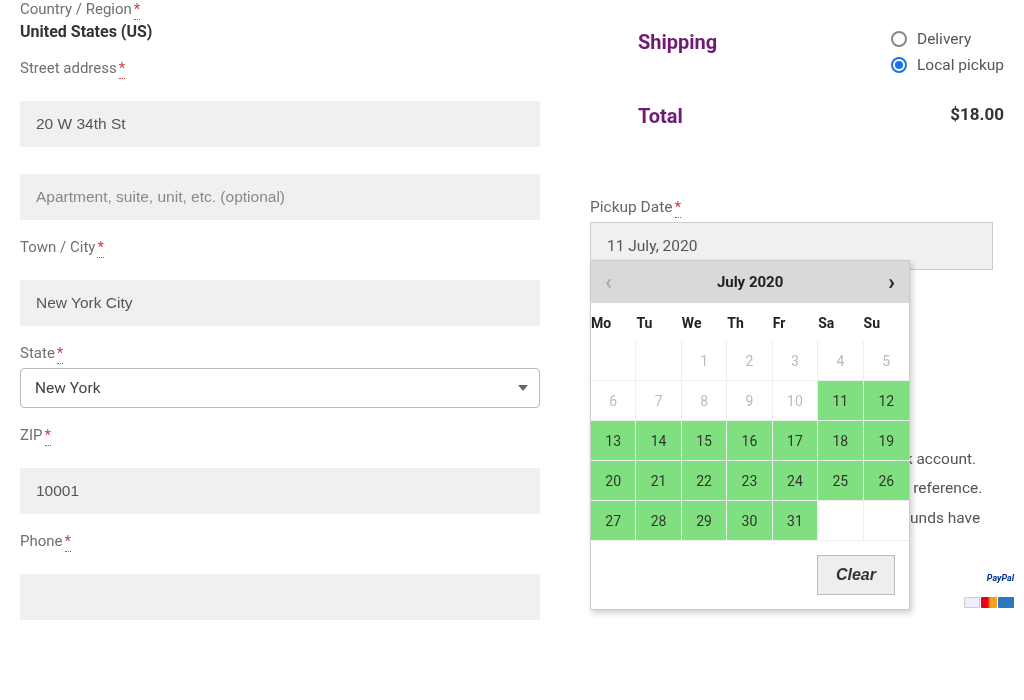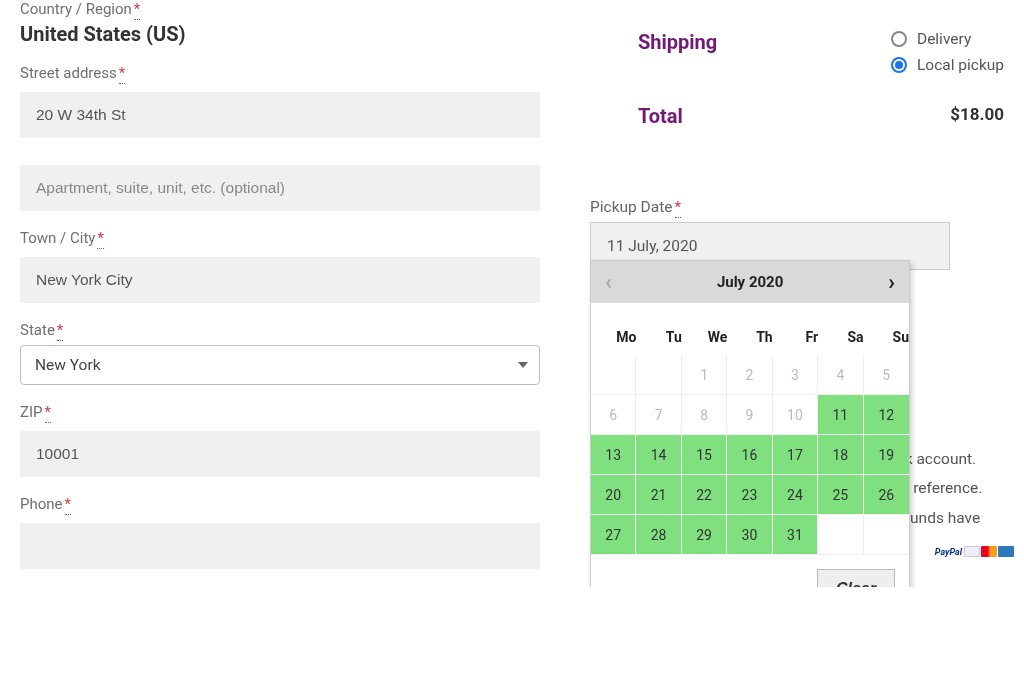--- a/index.html
+++ b/index.html
@@ -23,31 +23,31 @@
   }
   .req-star {
     color: #d04040;
     border-bottom: 1px dotted #d04040;
     padding-bottom: 1px;
     margin-left: 2px;
   }
   .strong-value {
     font-weight: 700;
     color: #333;
-    font-size: 20px;
+    font-size: 16px;
     margin-top: 4px;
   }
   .text-input {
     width: 100%;
     background: #f0f0f0;
     border: none;
     padding: 14px 16px;
     font-size: 15.5px;
     color: #555;
-    margin-top: 6px;
+    margin-top: 20px;
   }
   .text-input::placeholder { color: #888; }
   .select-wrap {
     position: relative;
     margin-top: 6px;
   }
   .select-input {
     width: 100%;
     background: #fff;
     border: 1px solid #bbb;
@@ -91,41 +91,42 @@
     color: #555;
     font-size: 15.5px;
     line-height: 1.9;
     z-index: 0;
   }
   .paylogos {
     position: absolute;
     right: -10px;
     bottom: 30px;
     display: flex;
+    flex-direction: column;
     align-items: flex-end;
-    gap: 2px;
+    gap: 14px;
     z-index: 0;
   }
   .paylogos .pp { font-size: 9px; font-style: italic; font-weight: bold; color: #003087; }
   .paylogos .cards { display: flex; gap: 1px; }
   .paylogos .card { width: 16px; height: 11px; border-radius: 1px; }
   .card.visa { background: #eef; border: 0.5px solid #ccc; }
   .card.mc { background: linear-gradient(90deg,#eb001b 40%,#f79e1b 60%); }
   .card.ax { background: #2e77bb; }
   
   .pickup-block { margin-top: 70px; position: relative; z-index: 5; }
   .pickup-label { color: #666; font-size: 15.5px; }
   .pickup-input-row {
     background: #f0f0f0;
     border: 1px solid #ccc;
     padding: 14px 16px;
     margin-top: 6px;
     color: #555;
     font-size: 15.5px;
-    width: 360px;
+    width: 403px;
   }
   
   .datepicker {
     position: absolute;
     top: 62px;
     left: 0;
     width: 320px;
     background: #fff;
     border: 1px solid #ccc;
     box-shadow: 2px 3px 6px rgba(0,0,0,0.2);
@@ -143,24 +144,24 @@
   }
   .dp-arrow {
     font-size: 22px;
     font-weight: bold;
     line-height: 1;
   }
   .dp-arrow.left { color: #aaa; }
   .dp-arrow.right { color: #222; }
   .dp-grid { display: grid; grid-template-columns: repeat(7, 1fr); }
   .dp-dayhead {
-    text-align: right;
+    text-align: left;
     font-weight: 700;
     color: #222;
-    padding: 26px 0 10px;
+    padding: 12px 0 10px;
     font-size: 14px;
   }
   .dp-cell {
     height: 40px;
     border-right: 1px solid #eee;
     border-bottom: 1px solid #eee;
     display: flex;
     align-items: center;
     justify-content: center;
     font-size: 14px;

